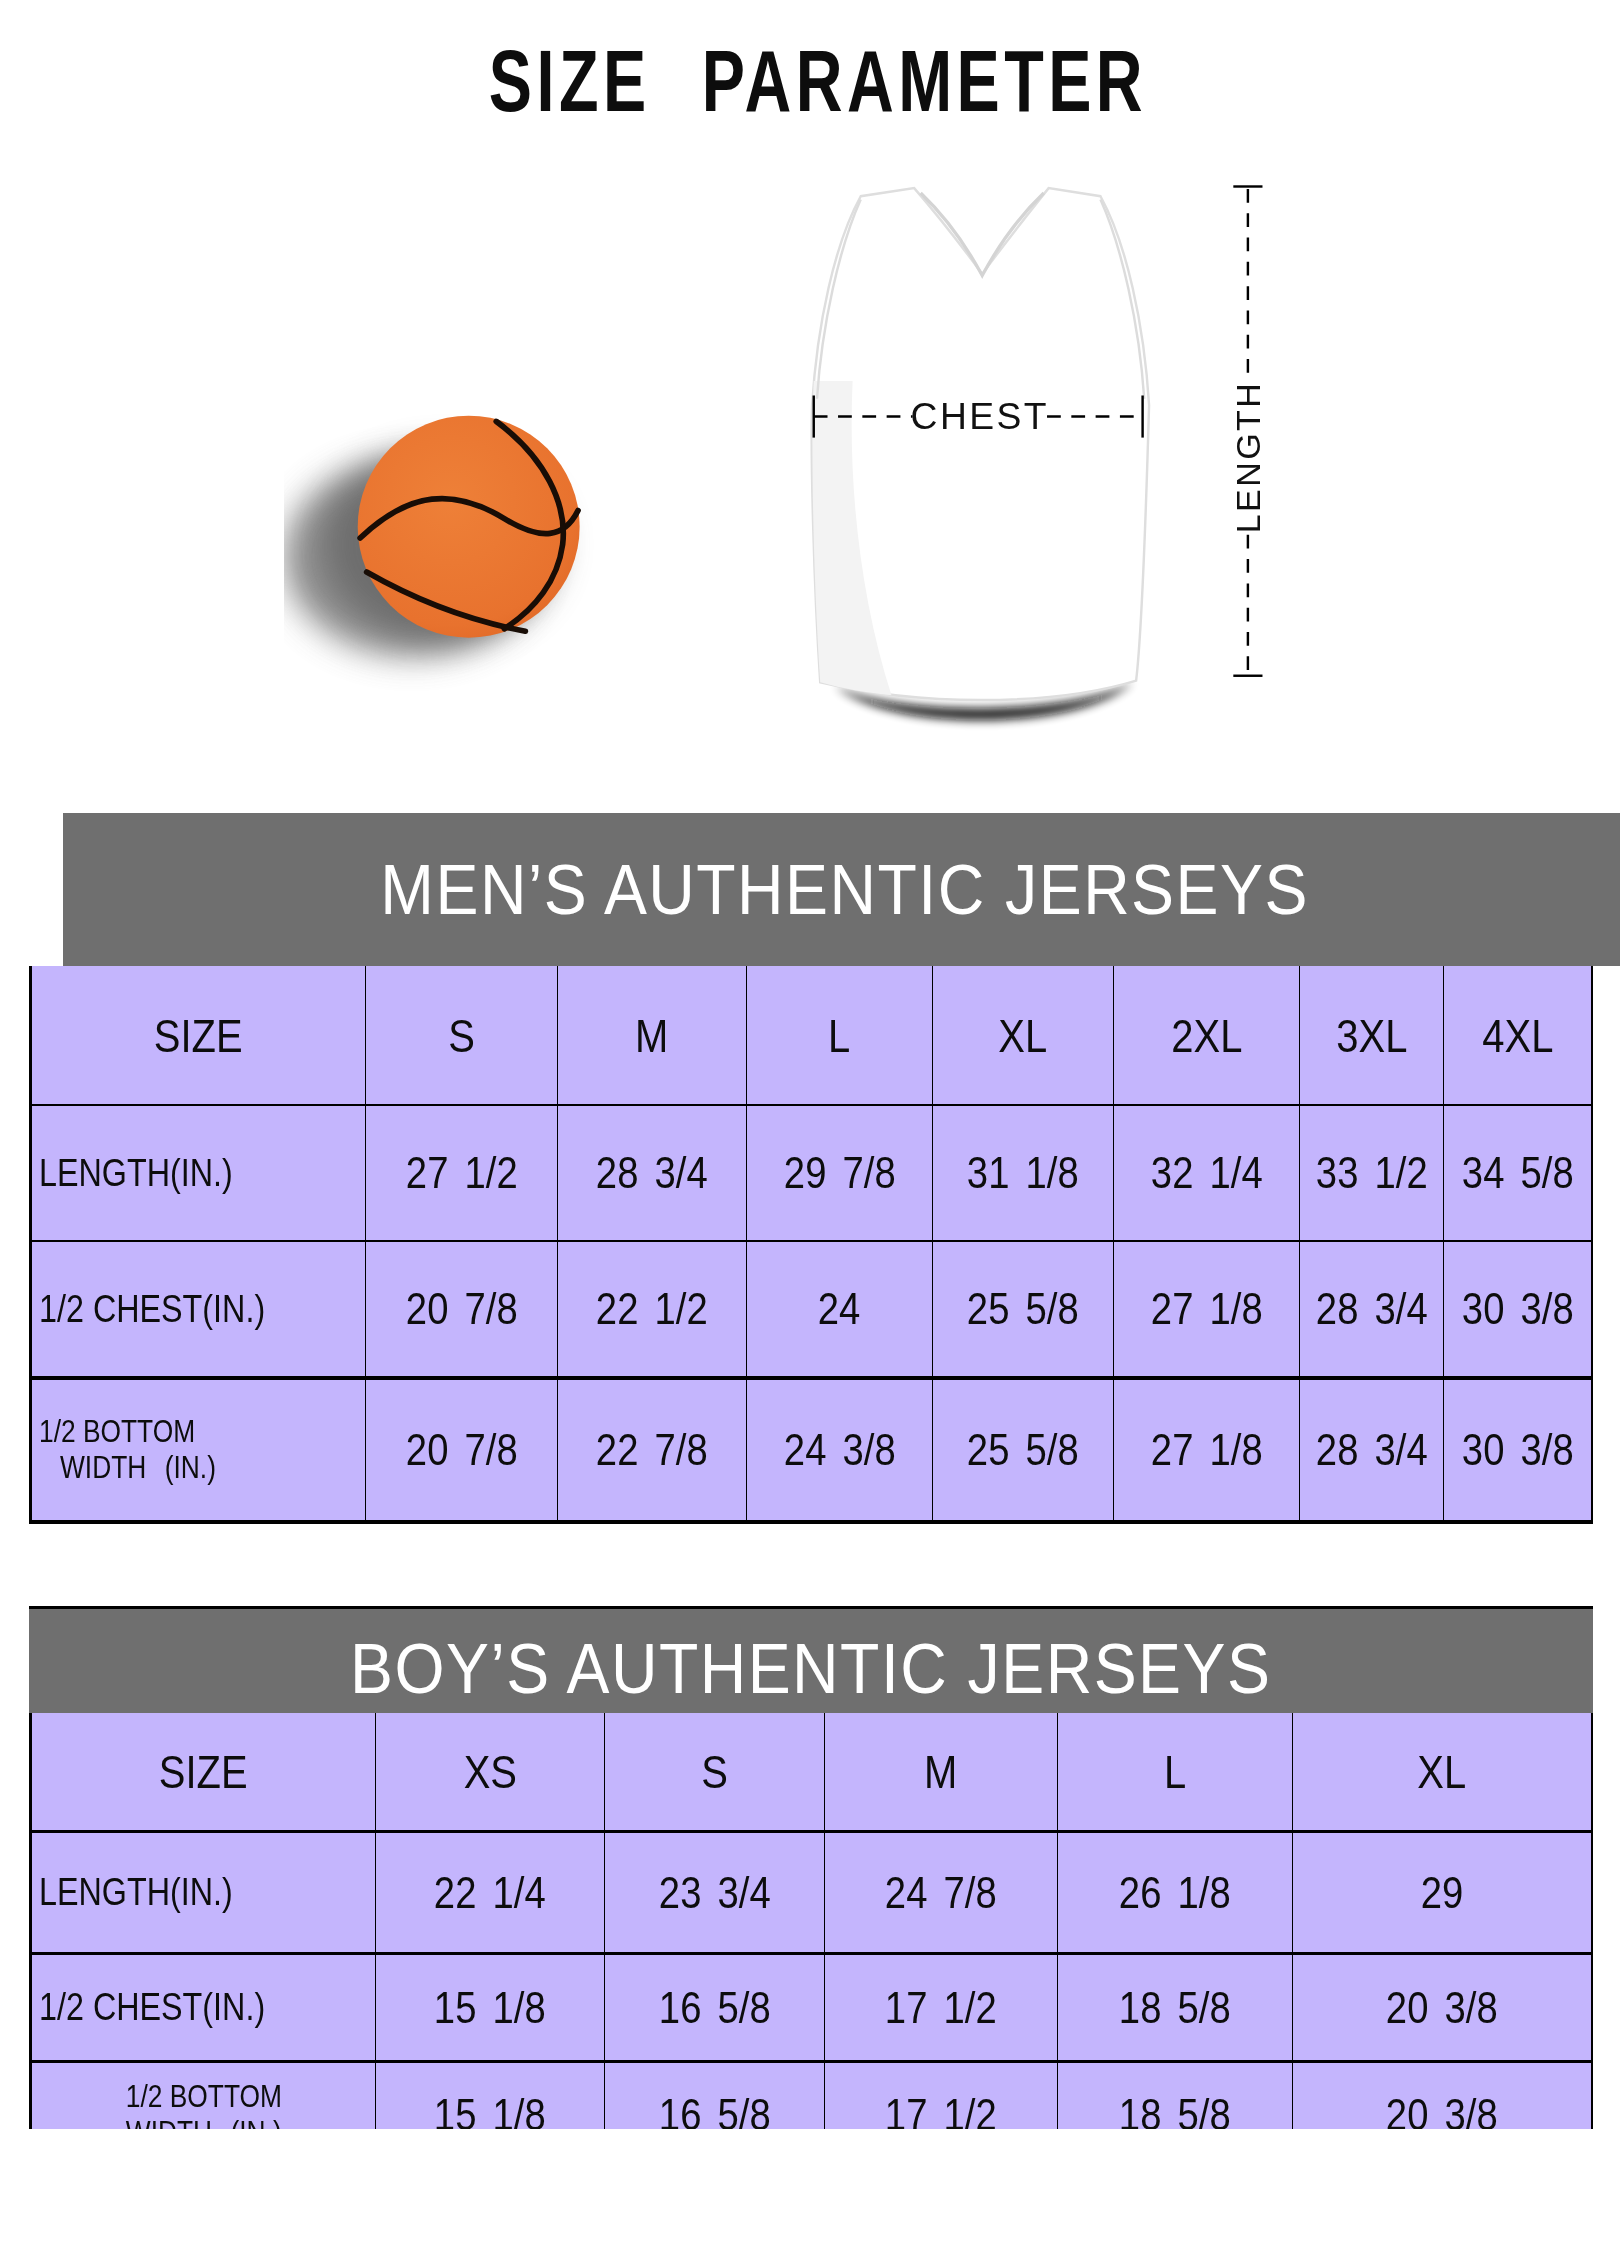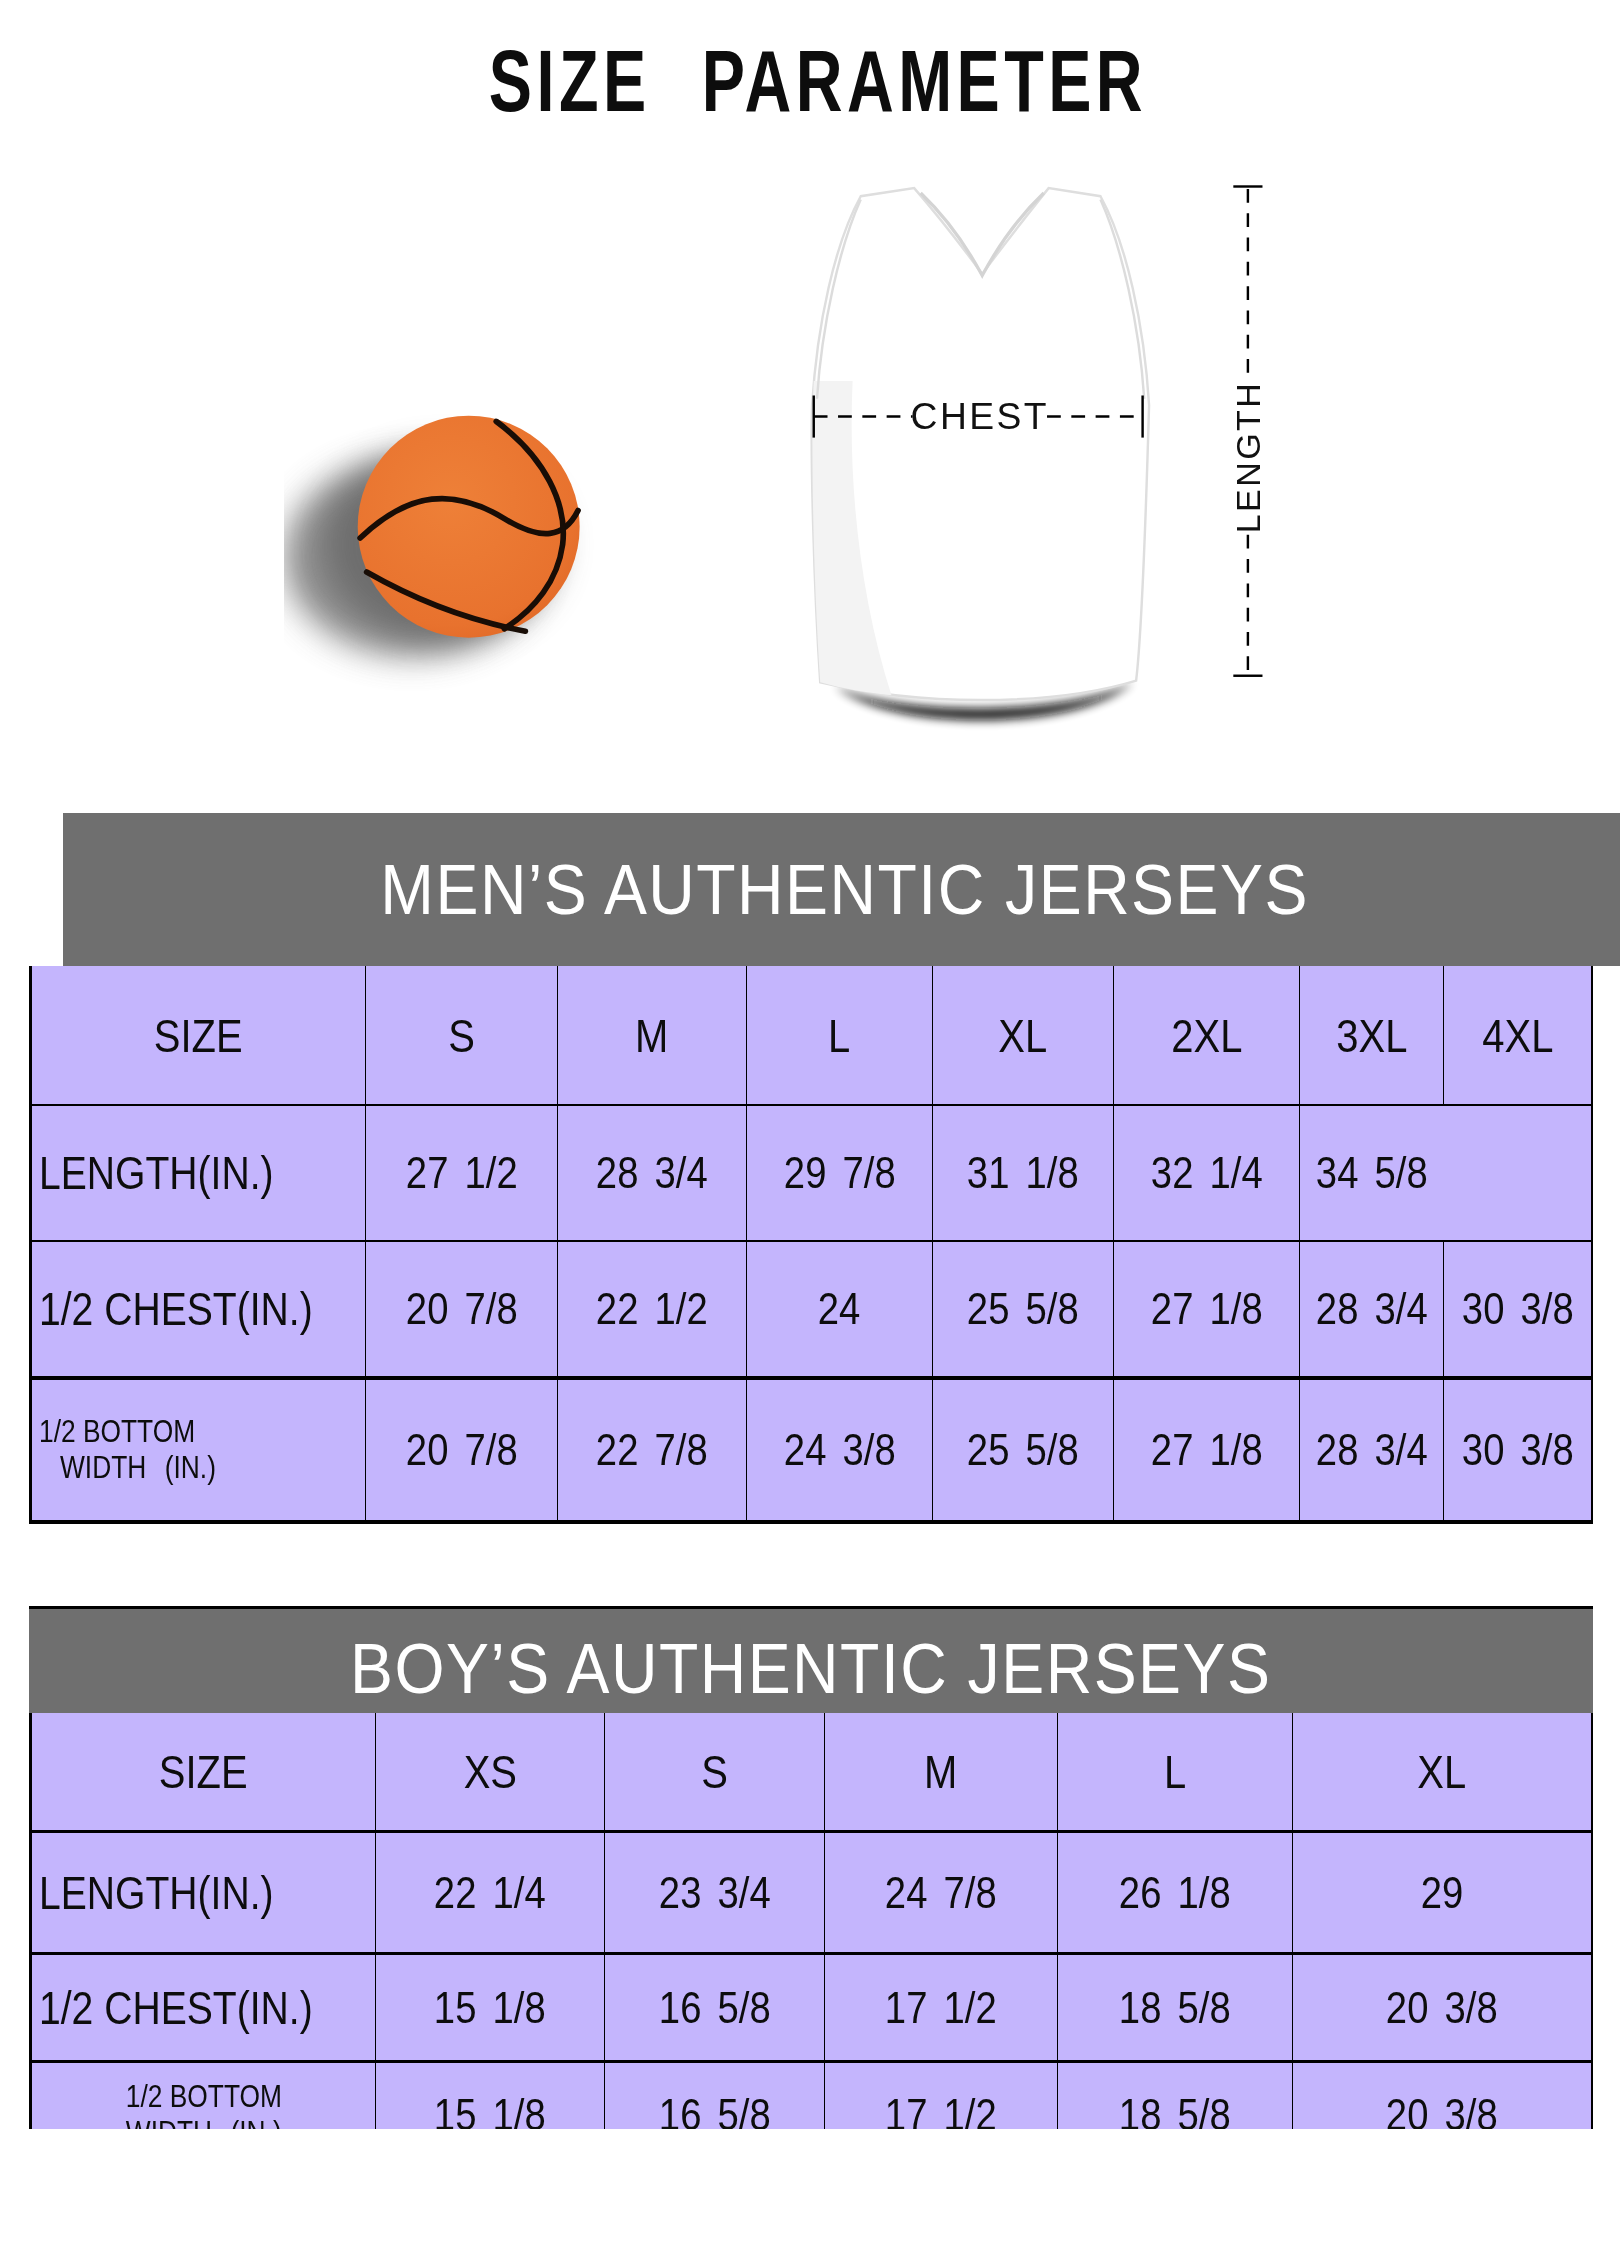--- a/index.html
+++ b/index.html
@@ -81,21 +81,21 @@
     white-space:nowrap;
   }
   .cond-left{
     display:inline-block;
     transform:scaleX(0.85);
     transform-origin:left center;
     white-space:nowrap;
   }
   .td.hsize{ font-size:47px; }
   .td.hcell{ font-size:47px; }
-  .td.label{ justify-content:flex-start; padding-left:6.5px; font-size:46px; }
+  .td.label{ justify-content:flex-start; padding-left:6.5px; font-size:38px; }
   .td.val{ font-size:45px; }
   .td.val .cond{ word-spacing:6.5px; }
   .td.label2{ flex-direction:column; line-height:1.15; font-size:31px; }
   .td.label2.leftish{ align-items:flex-start; padding-left:6.5px; }
   .td.label2.leftish .line2{ margin-left:21px; }
   .td.label2.centered{ align-items:center; }
   .td.label2 .spread{ word-spacing:13px; }
 </style>
 </head>
 <body>
@@ -212,20 +212,23 @@
       <div class="td val">
           <span class="cond">29 7/8</span>
         </div>
       <div class="td val">
           <span class="cond">31 1/8</span>
         </div>
       <div class="td val">
           <span class="cond">32 1/4</span>
         </div>
       <div class="td val">
+          <span class="cond">33 1/2</span>
+        </div>
+      <div class="td val">
           <span class="cond">34 5/8</span>
         </div>
     </div>
     <div class="tr r2">
       <div class="td label">
           <span class="cond-left">1/2 CHEST(IN.)</span>
         </div>
       <div class="td val">
           <span class="cond">20 7/8</span>
         </div>

